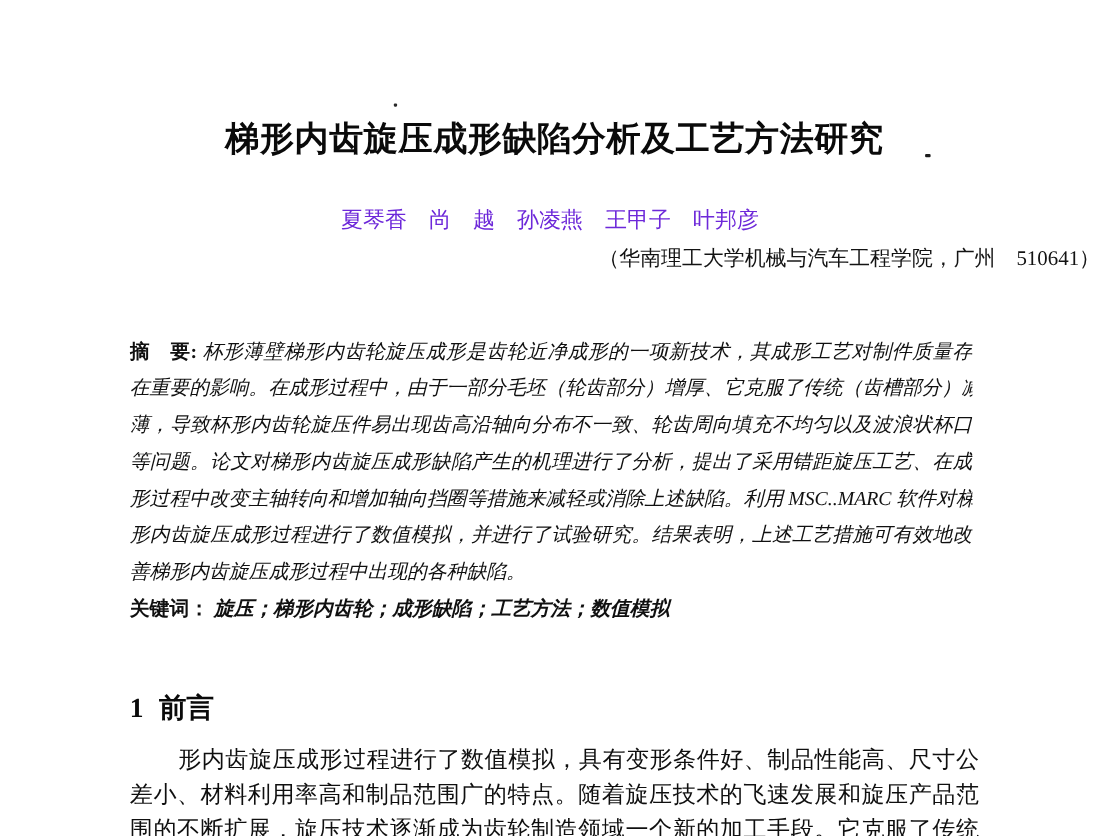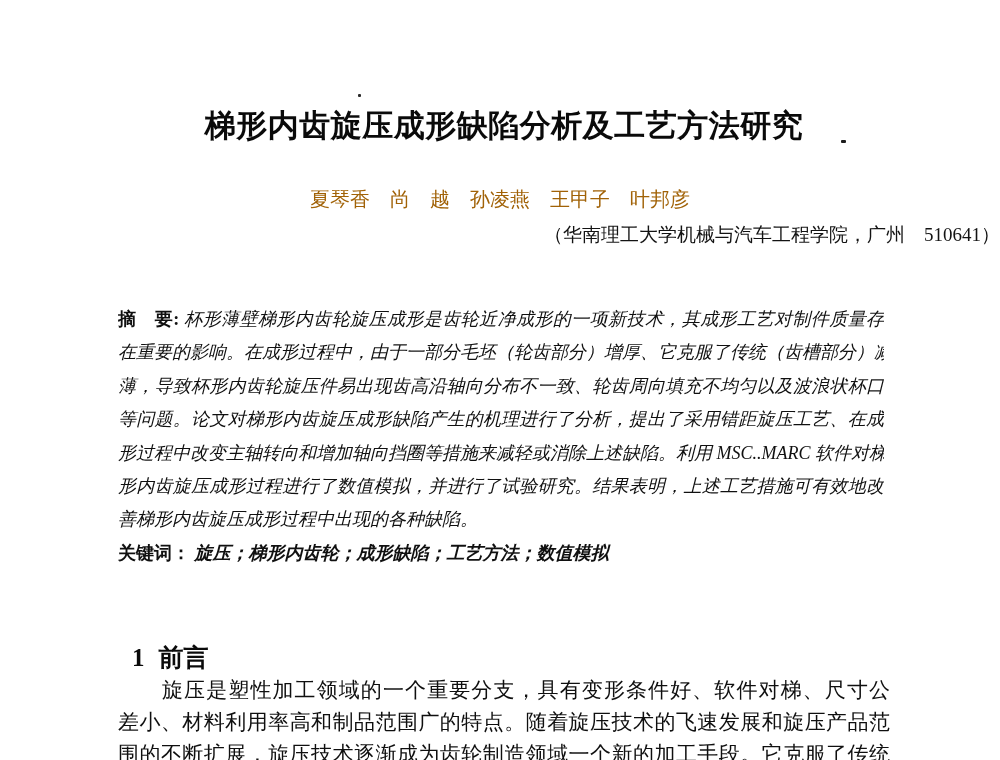--- a/index.html
+++ b/index.html
@@ -23,21 +23,21 @@
     text-align: center;
     font-family: "Liberation Sans", sans-serif;
     font-size: 31px; font-weight: bold;
     letter-spacing: 0.5px;
     color: #0a0a0a;
   }
   
   .authors {
     position: absolute; top: 186px; left: 0; width: 1000px;
     text-align: center;
-    font-size: 20px; color: #a16207;
+    font-size: 20px; color: #6d28d9;
   }
   .affiliation {
     position: absolute; top: 222px; left: 0; width: 1000px;
     text-align: right;
     font-size: 19px; color: #131313;
   }
   
   .abstract {
     position: absolute; left: 118px; top: 303px; width: 766px;
     font-size: 18px; line-height: 33.4px;
@@ -101,23 +101,23 @@
     <div class="abs-line kai">等问题。论文对梯形内齿旋压成形缺陷产生的机理进行了分析，提出了采用错距旋压工艺、在成</div>
     <div class="abs-line kai">形过程中改变主轴转向和增加轴向挡圈等措施来减轻或消除上述缺陷。利用 MSC..MARC 软件对梯</div>
     <div class="abs-line kai">形内齿旋压成形过程进行了数值模拟，并进行了试验研究。结果表明，上述工艺措施可有效地改</div>
     <div class="abs-line kai short">善梯形内齿旋压成形过程中出现的各种缺陷。</div>
     <div class="abs-line short">
       <span class="blabel">关键词：</span>
       <span class="kwtext">旋压；梯形内齿轮；成形缺陷；工艺方法；数值模拟</span>
     </div>
   </div>
 
-  <h2 class="section-heading" style="margin:14px;">
+  <h2 class="section-heading" style="margin:0;">
     <span class="num">1</span><span>前言</span>
   </h2>
 
   <div class="bodytext">
-    <div class="body-line indent">旋压是塑性加工领域的一个重要分支，具有变形条件好、软件对梯、尺寸公</div>
+    <div class="body-line indent">形内齿旋压成形过程进行了数值模拟，具有变形条件好、制品性能高、尺寸公</div>
     <div class="body-line">差小、材料利用率高和制品范围广的特点。随着旋压技术的飞速发展和旋压产品范</div>
     <div class="body-line">围的不断扩展，旋压技术逐渐成为齿轮制造领域一个新的加工手段。它克服了传统</div>
   </div>
 
 </div>
 
 </body></html>

